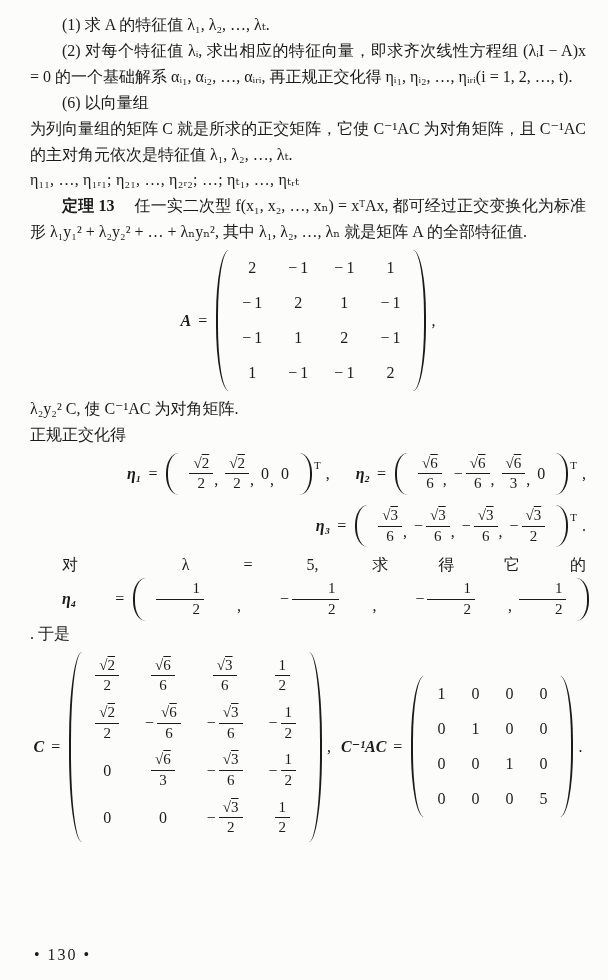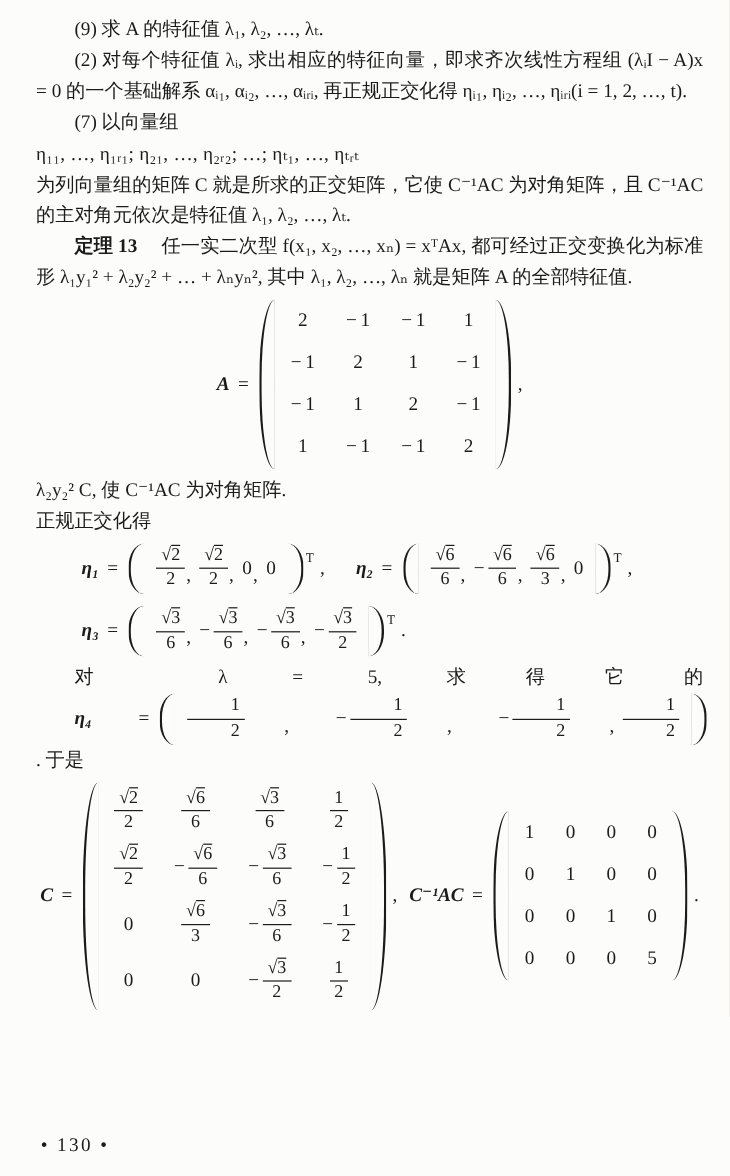--- a/index.html
+++ b/index.html
@@ -18,21 +18,21 @@
     overflow:hidden;
   }
   p.para { margin:0; text-align:justify; }
   .indent { text-indent:2em; }
   .lead { font-weight:bold; margin-right:20px; }
   .center { text-align:center; }
   .mono-tight { letter-spacing:0.2px; }
 
   
   .display { display:flex; align-items:center; justify-content:center; margin:5px 0; flex-wrap:nowrap; }
-  .display.left { justify-content:flex-start; margin-left:38px; }
+  .display.left { justify-content:flex-end; margin-left:38px; }
   .display .gap { width:26px; }
   .cgap { width:10px; }
 
   
   [data-matrix] { display:inline-flex; align-items:center; vertical-align:middle; }
   .mlabel { font-style:italic; font-weight:bold; margin-right:7px; white-space:nowrap; }
   .meq { margin-right:9px; }
   .paren { align-self:stretch; width:11px; min-height:26px; }
   .pl { border-left:2.2px solid #1b1b1b; border-radius:14px 0 0 14px / 50% 0 0 50%; margin-right:7px; }
   .pr { border-right:2.2px solid #1b1b1b; border-radius:0 14px 14px 0 / 0 50% 50% 0; margin-left:7px; }
@@ -48,29 +48,29 @@
   .mtail { margin-left:5px; }
   .vsep { margin:0 7px 0 1px; align-self:flex-end; }
 
   .footer { margin-top:auto; font-size:16px; letter-spacing:2px; padding-left:4px; }
 </style>
 </head>
 <body>
 
 <div class="page">
 
-  <p class="para indent">(9) 求 A 的特征值 λ₁, λ₂, …, λₜ.</p>
+  <p class="para indent">(1) 求 A 的特征值 λ₁, λ₂, …, λₜ.</p>
 
   <p class="para indent">(2) 对每个特征值 λᵢ, 求出相应的特征向量，即求齐次线性方程组 (λᵢI − A)x = 0 的一个基础解系 αᵢ₁, αᵢ₂, …, αᵢᵣᵢ, 再正规正交化得 ηᵢ₁, ηᵢ₂, …, ηᵢᵣᵢ(i = 1, 2, …, t).</p>
 
-  <p class="para indent">(7) 以向量组</p>
+  <p class="para indent">(6) 以向量组</p>
+
+  <p class="para">为列向量组的矩阵 C 就是所求的正交矩阵，它使 C⁻¹AC 为对角矩阵，且 C⁻¹AC 的主对角元依次是特征值 λ₁, λ₂, …, λₜ.</p>
 
   <p class="para center mono-tight">η₁₁, …, η₁ᵣ₁;  η₂₁, …, η₂ᵣ₂;  …;  ηₜ₁, …, ηₜᵣₜ</p>
-
-  <p class="para">为列向量组的矩阵 C 就是所求的正交矩阵，它使 C⁻¹AC 为对角矩阵，且 C⁻¹AC 的主对角元依次是特征值 λ₁, λ₂, …, λₜ.</p>
 
   <p class="para indent"><span class="lead">定理 13</span><span>任一实二次型 f(x₁, x₂, …, xₙ) = xᵀAx, 都可经过正交变换化为标准形 λ₁y₁² + λ₂y₂² + … + λₙyₙ², 其中 λ₁, λ₂, …, λₙ 就是矩阵 A 的全部特征值.</span></p>
 
 
   <div class="display">
     <span data-matrix="math.matrix_A">
         <span class="mlabel">A</span>
         <span class="meq">=</span>
         <span class="paren pl"></span>
         <span class="mgrid" style="grid-template-columns: repeat(4, auto);">

